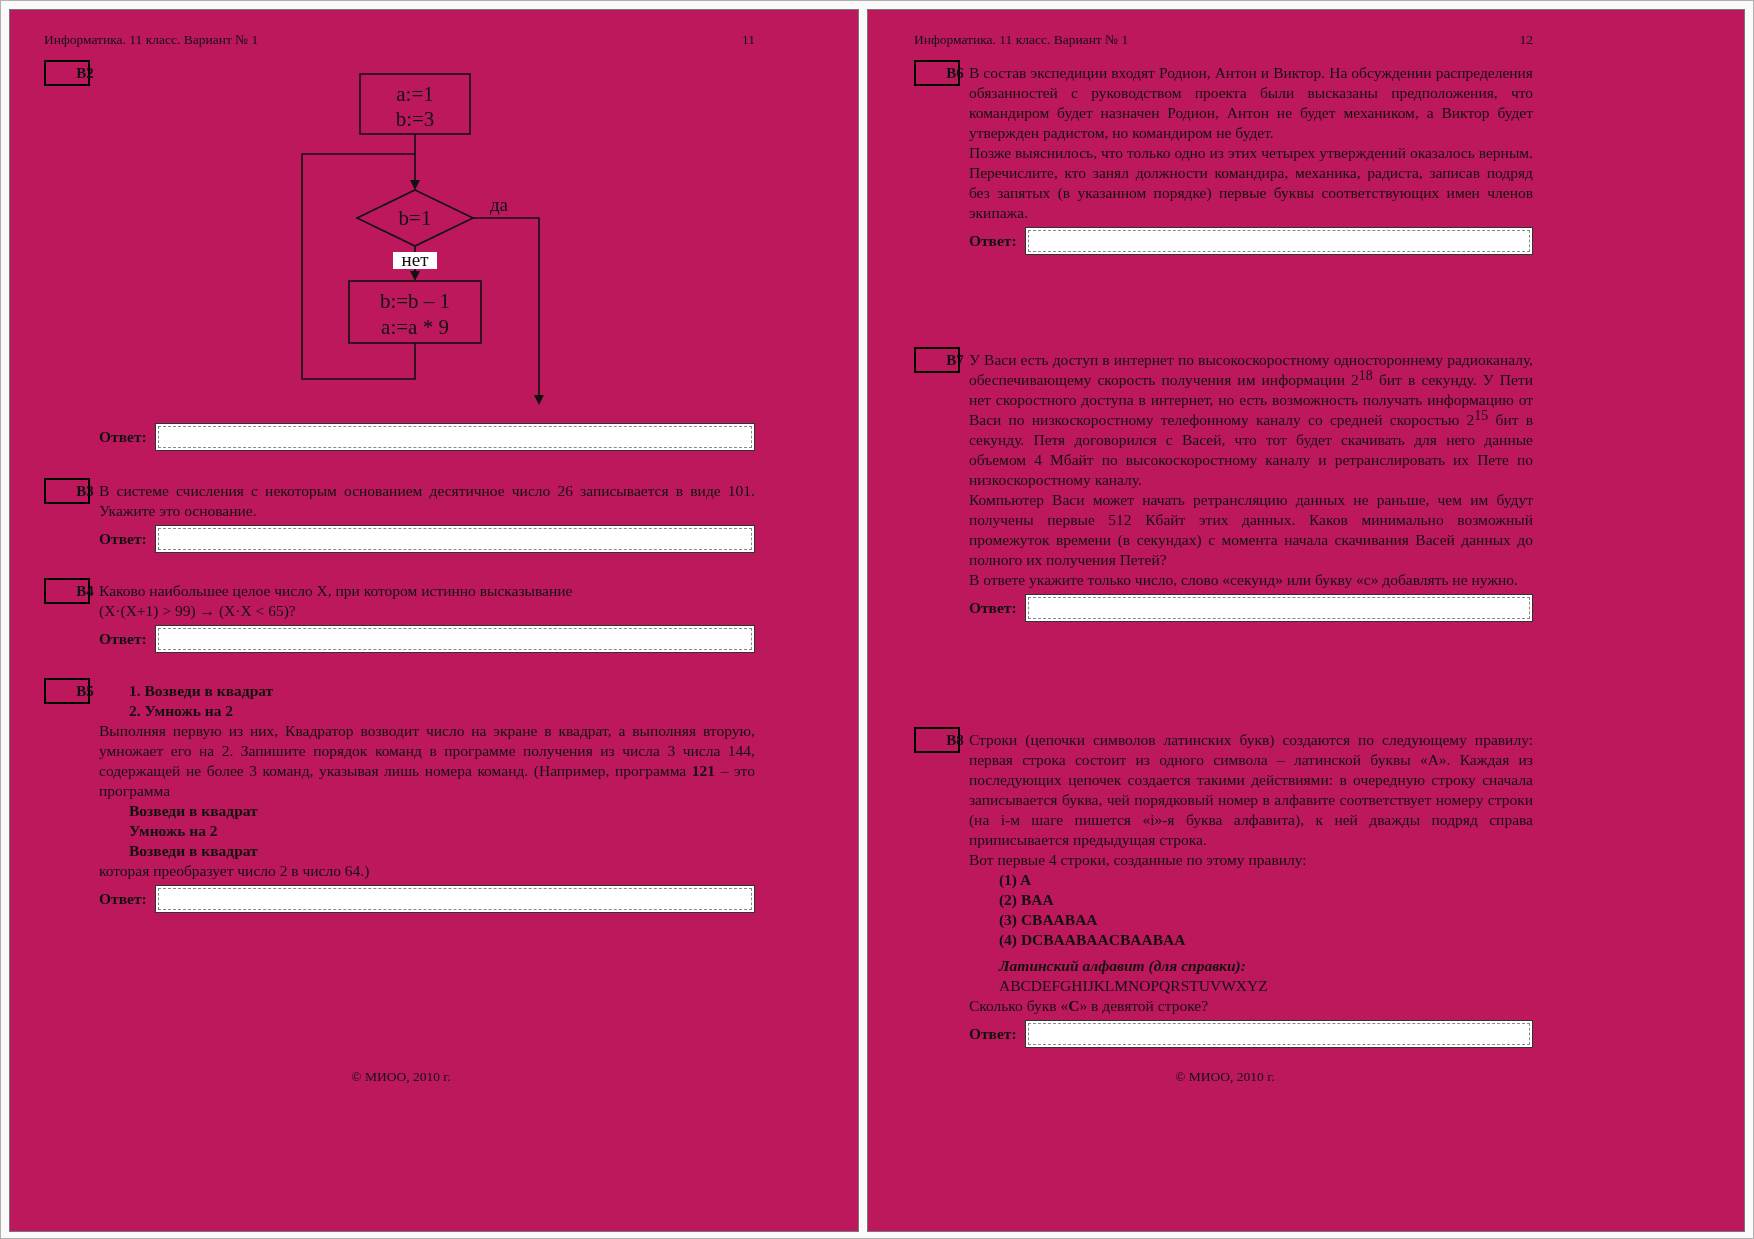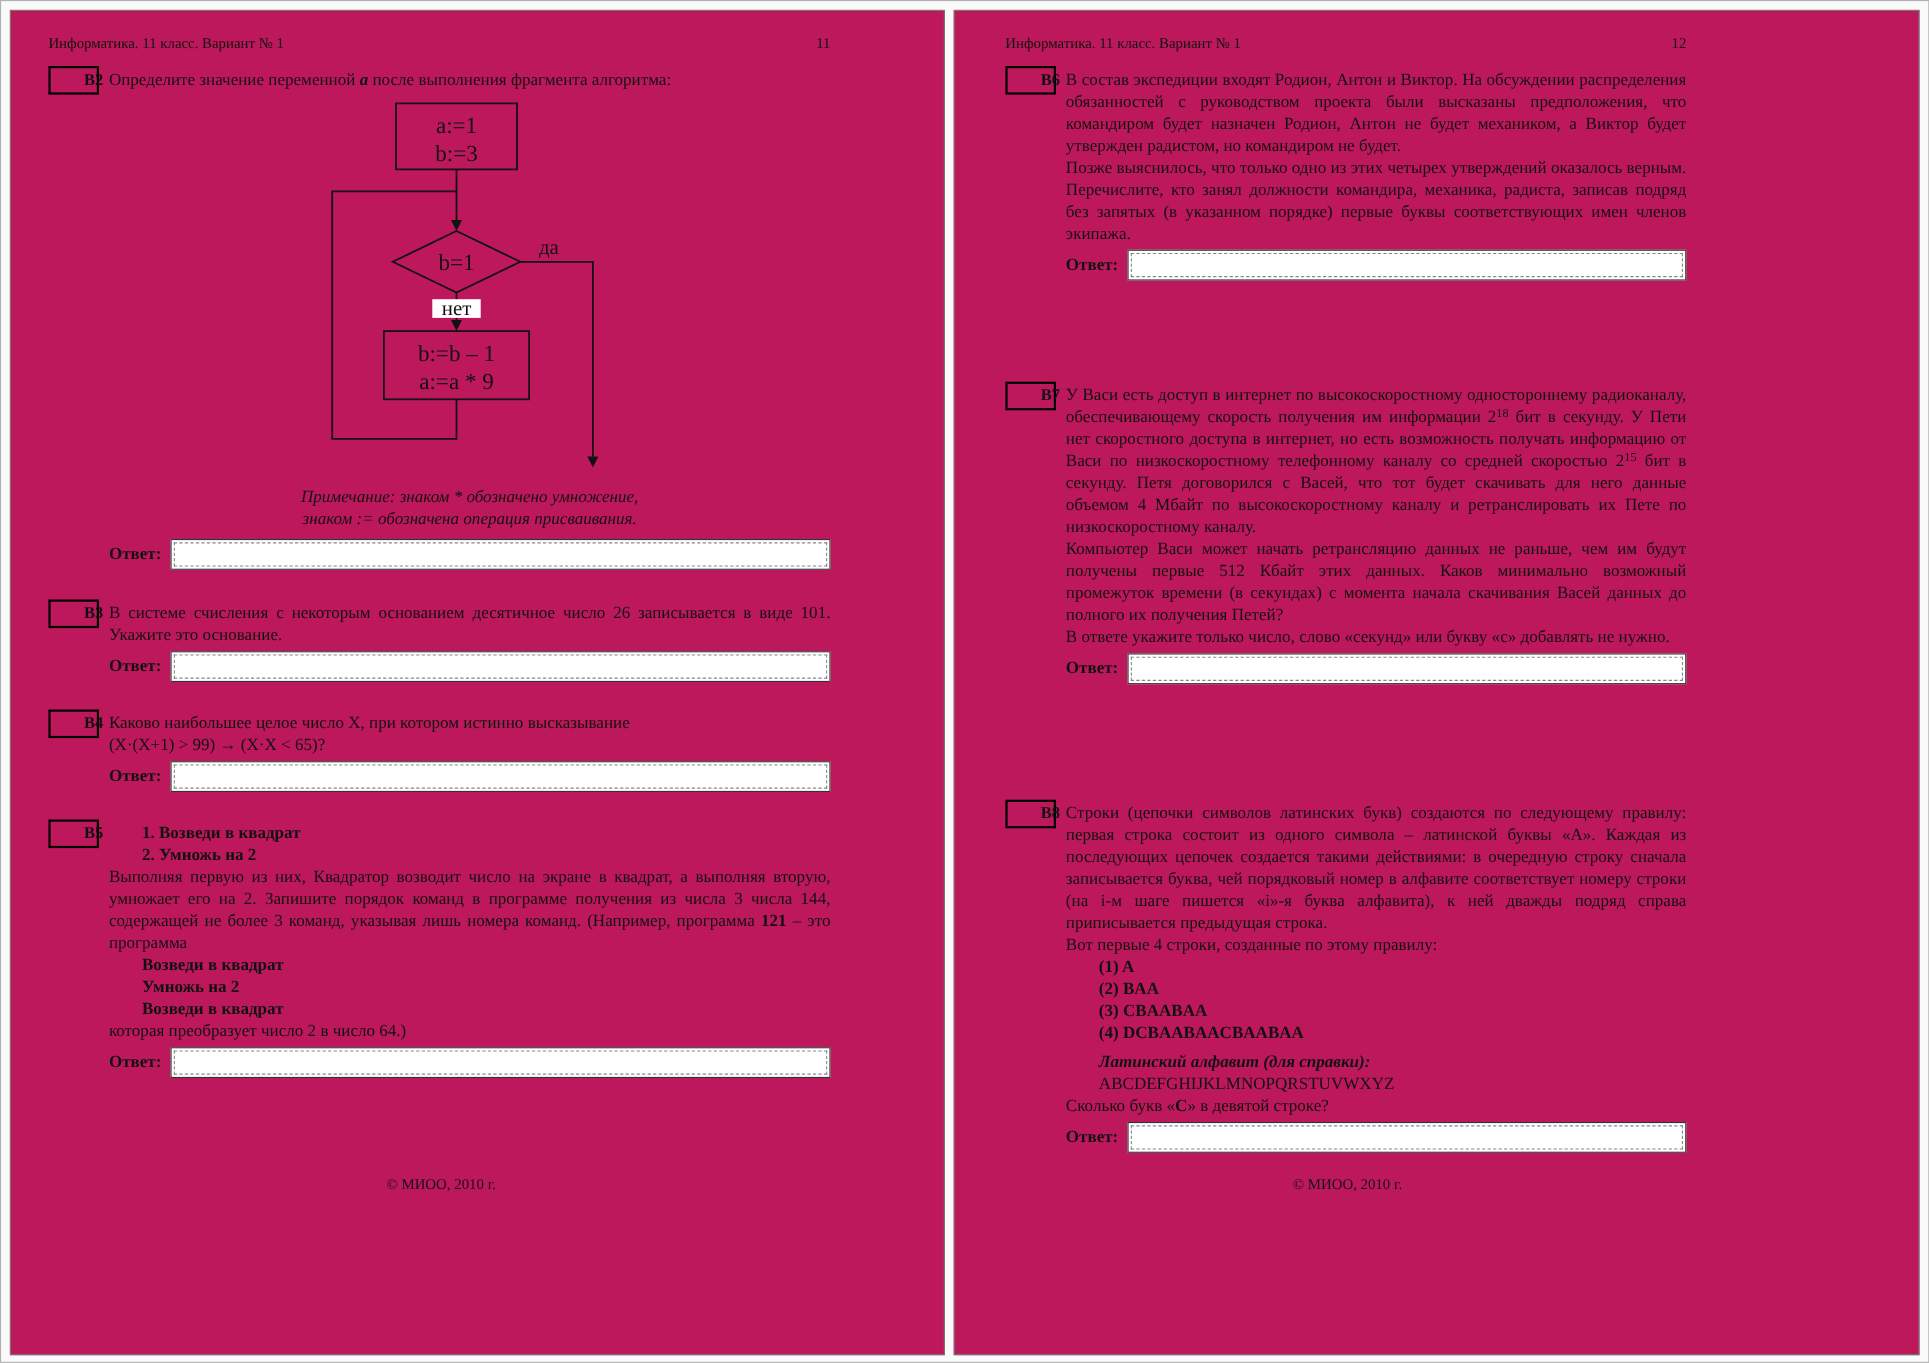--- a/index.html
+++ b/index.html
@@ -71,21 +71,21 @@
   }
   .flowchart text.flow-label { font-size: 19px; }
 
   .note { text-align: center; font-style: italic; margin: 2px 0 8px; }
 
   .answer-row { display: flex; align-items: center; gap: 8px; margin-top: 4px; }
   .answer-label { font-weight: bold; flex: none; }
   .answer-box { flex: 1; height: 28px; border: 1px solid #333; position: relative; background: #fff; }
   .answer-box .inner { position: absolute; top: 2px; left: 2px; right: 2px; bottom: 2px; border: 1px dashed #888; }
 
-  .sup { font-size: 11px; vertical-align: 5px; line-height: 0; margin-top: 32px; }
+  .sup { font-size: 14px; vertical-align: 5px; line-height: 0; margin-top: 32px; }
 
   .b8-alpha { margin-top: 6px; }
   .b8-question { margin-top: 22px; }
 
   .page-footer {
     position: absolute;
     bottom: 146px;
     text-align: center;
     font-size: 13.5px;
   }
@@ -99,21 +99,20 @@
 
   <div class="page page-left">
     <div class="page-header">
       <span>Информатика. 11 класс. Вариант № 1</span>
       <span>11</span>
     </div>
 
     <section class="question">
       <div class="qlabel">В2</div>
       <div class="qbody">
-        <p><span>Определите значение переменной </span><span class="bi">a</span><span> после выполнения фрагмента алгоритма:</span></p>
 
         <div class="flow-wrap">
           <svg class="flowchart" width="280" height="345" viewBox="0 0 280 345">
             <g stroke="#111" stroke-width="1.6" fill="none">
               <rect x="73" y="5" width="110" height="60"></rect>
               <line x1="128" y1="65" x2="128" y2="118"></line>
               <polygon points="128,121 186,149 128,177 70,149"></polygon>
               <polyline points="186,149 252,149 252,326"></polyline>
               <line x1="128" y1="177" x2="128" y2="208"></line>
               <rect x="62" y="212" width="132" height="62"></rect>
@@ -130,24 +129,20 @@
               <text x="128" y="57">b:=3</text>
               <text x="128" y="156">b=1</text>
               <text x="212" y="142" class="flow-label">да</text>
               <text x="128" y="197" class="flow-label">нет</text>
               <text x="128" y="239">b:=b – 1</text>
               <text x="128" y="265">a:=a * 9</text>
             </g>
           </svg>
         </div>
 
-        <div class="note">
-          <div>Примечание: знаком * обозначено умножение,</div>
-          <div>знаком := обозначена операция присваивания.</div>
-        </div>
 
         <div class="answer-row">
           <span class="answer-label">Ответ:</span>
           <div class="answer-box">
               <div class="inner"></div>
             </div>
         </div>
       </div>
     </section>
 

